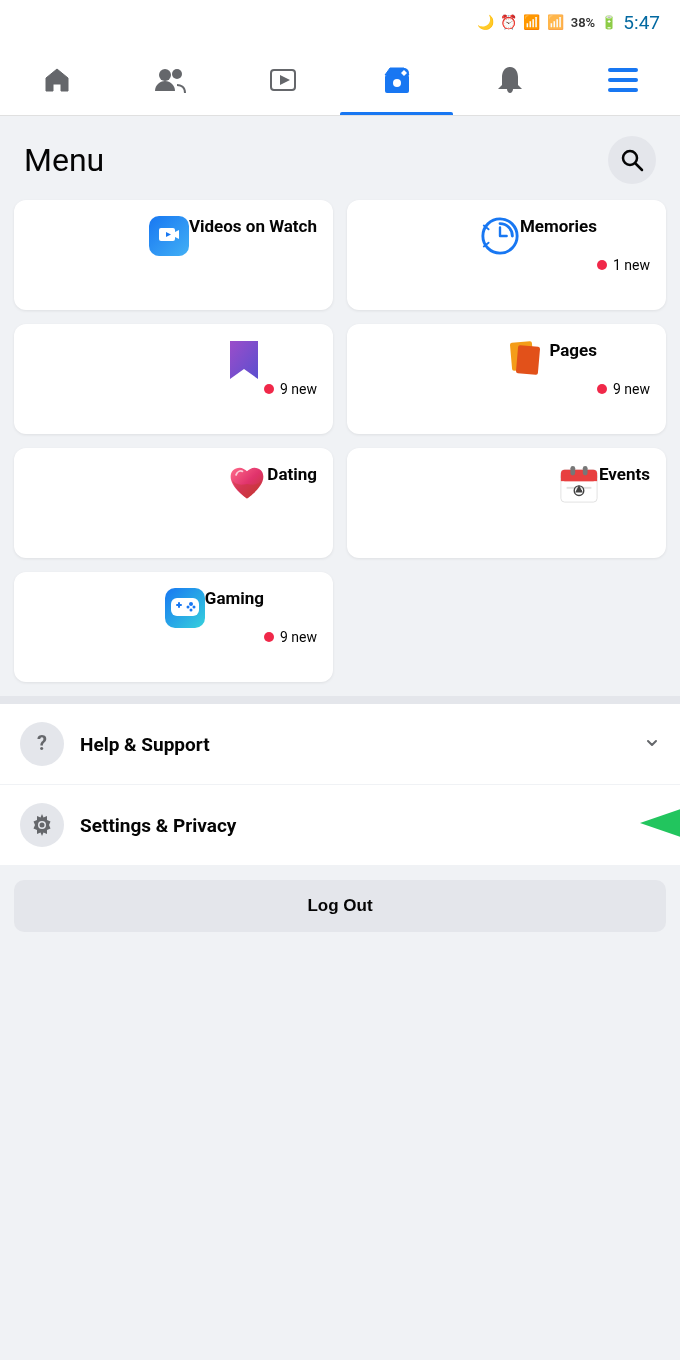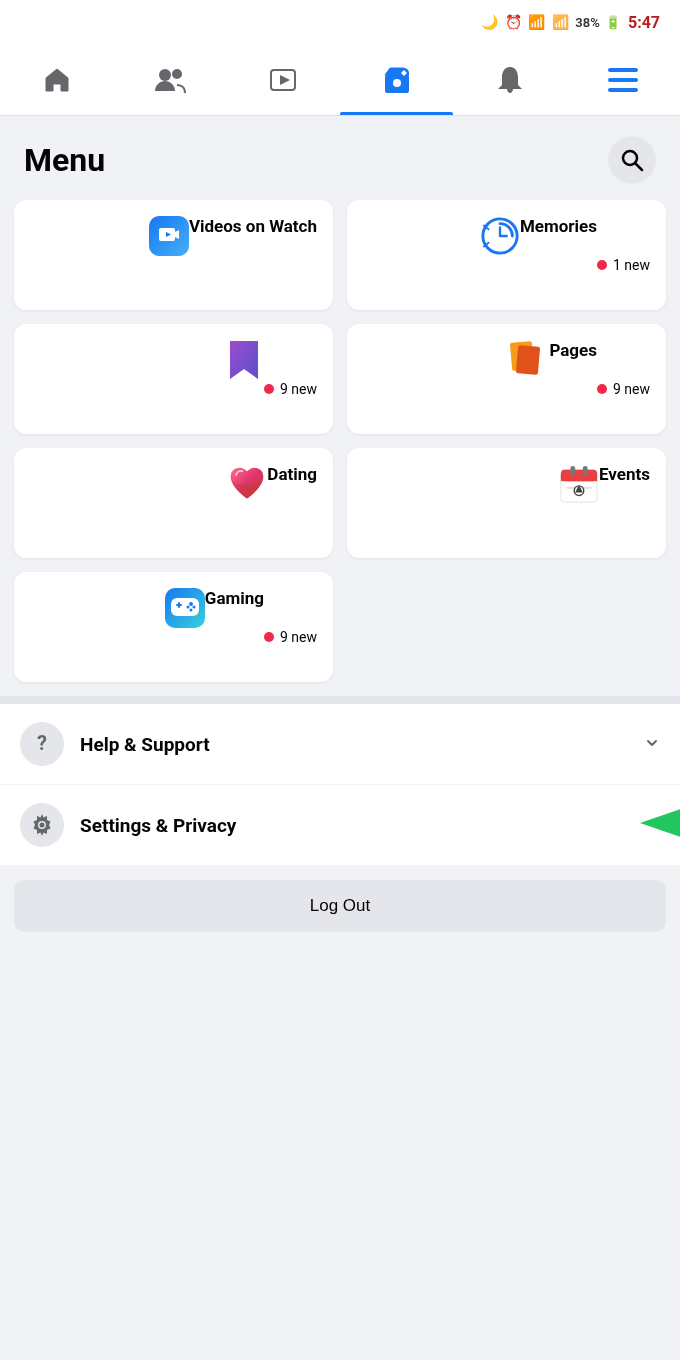--- a/index.html
+++ b/index.html
@@ -23,23 +23,23 @@
       gap: 10px;
     }
     .status-icons {
       display: flex;
       align-items: center;
       gap: 6px;
       font-size: 13px;
       color: #333;
     }
     .status-time {
-      font-size: 16px;
-      font-weight: 700;
-      color: #b91c1c;
+      font-size: 19px;
+      font-weight: 400;
+      color: #0369a1;
     }
 
     
     .nav-bar {
       background: #fff;
       height: 72px;
       display: flex;
       align-items: stretch;
       border-bottom: 1px solid #e0e0e0;
     }
@@ -71,21 +71,21 @@
     
     .header {
       background: #f0f2f5;
       padding: 20px 24px 16px;
       display: flex;
       align-items: center;
       justify-content: space-between;
     }
     .header-title {
       font-size: 32px;
-      font-weight: 700;
+      font-weight: 400;
       color: #050505;
     }
     .search-btn {
       width: 48px;
       height: 48px;
       background: #e4e6eb;
       border-radius: 50%;
       display: flex;
       align-items: center;
       justify-content: center;
@@ -268,21 +268,21 @@
 
     
     .logout-btn {
       margin: 14px;
       background: #e4e6eb;
       border: none;
       border-radius: 10px;
       height: 52px;
       width: calc(100% - 28px);
       font-size: 17px;
-      font-weight: 400;
+      font-weight: 700;
       color: #050505;
       cursor: pointer;
       display: flex;
       align-items: center;
       justify-content: center;
     }
 
     
     .arrow-container {
       position: relative;

